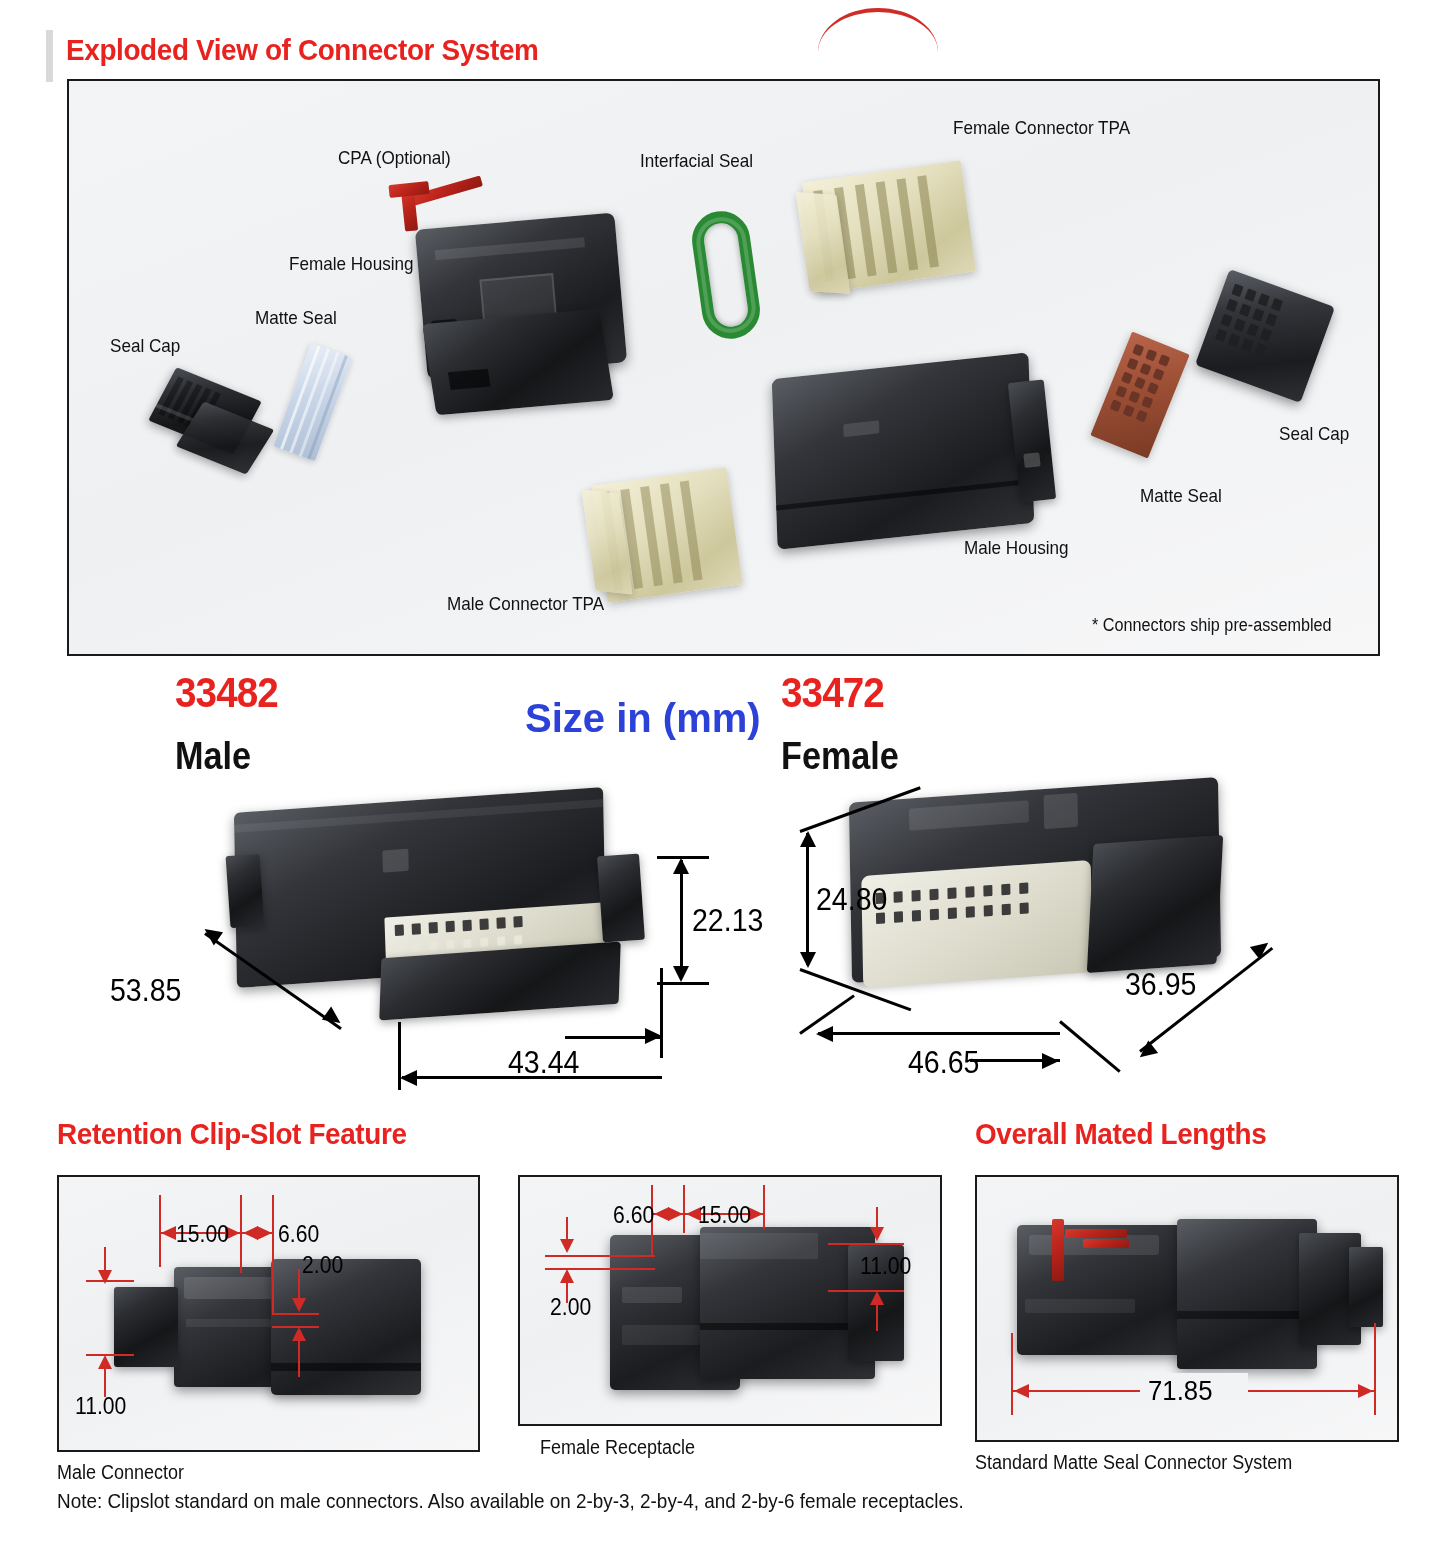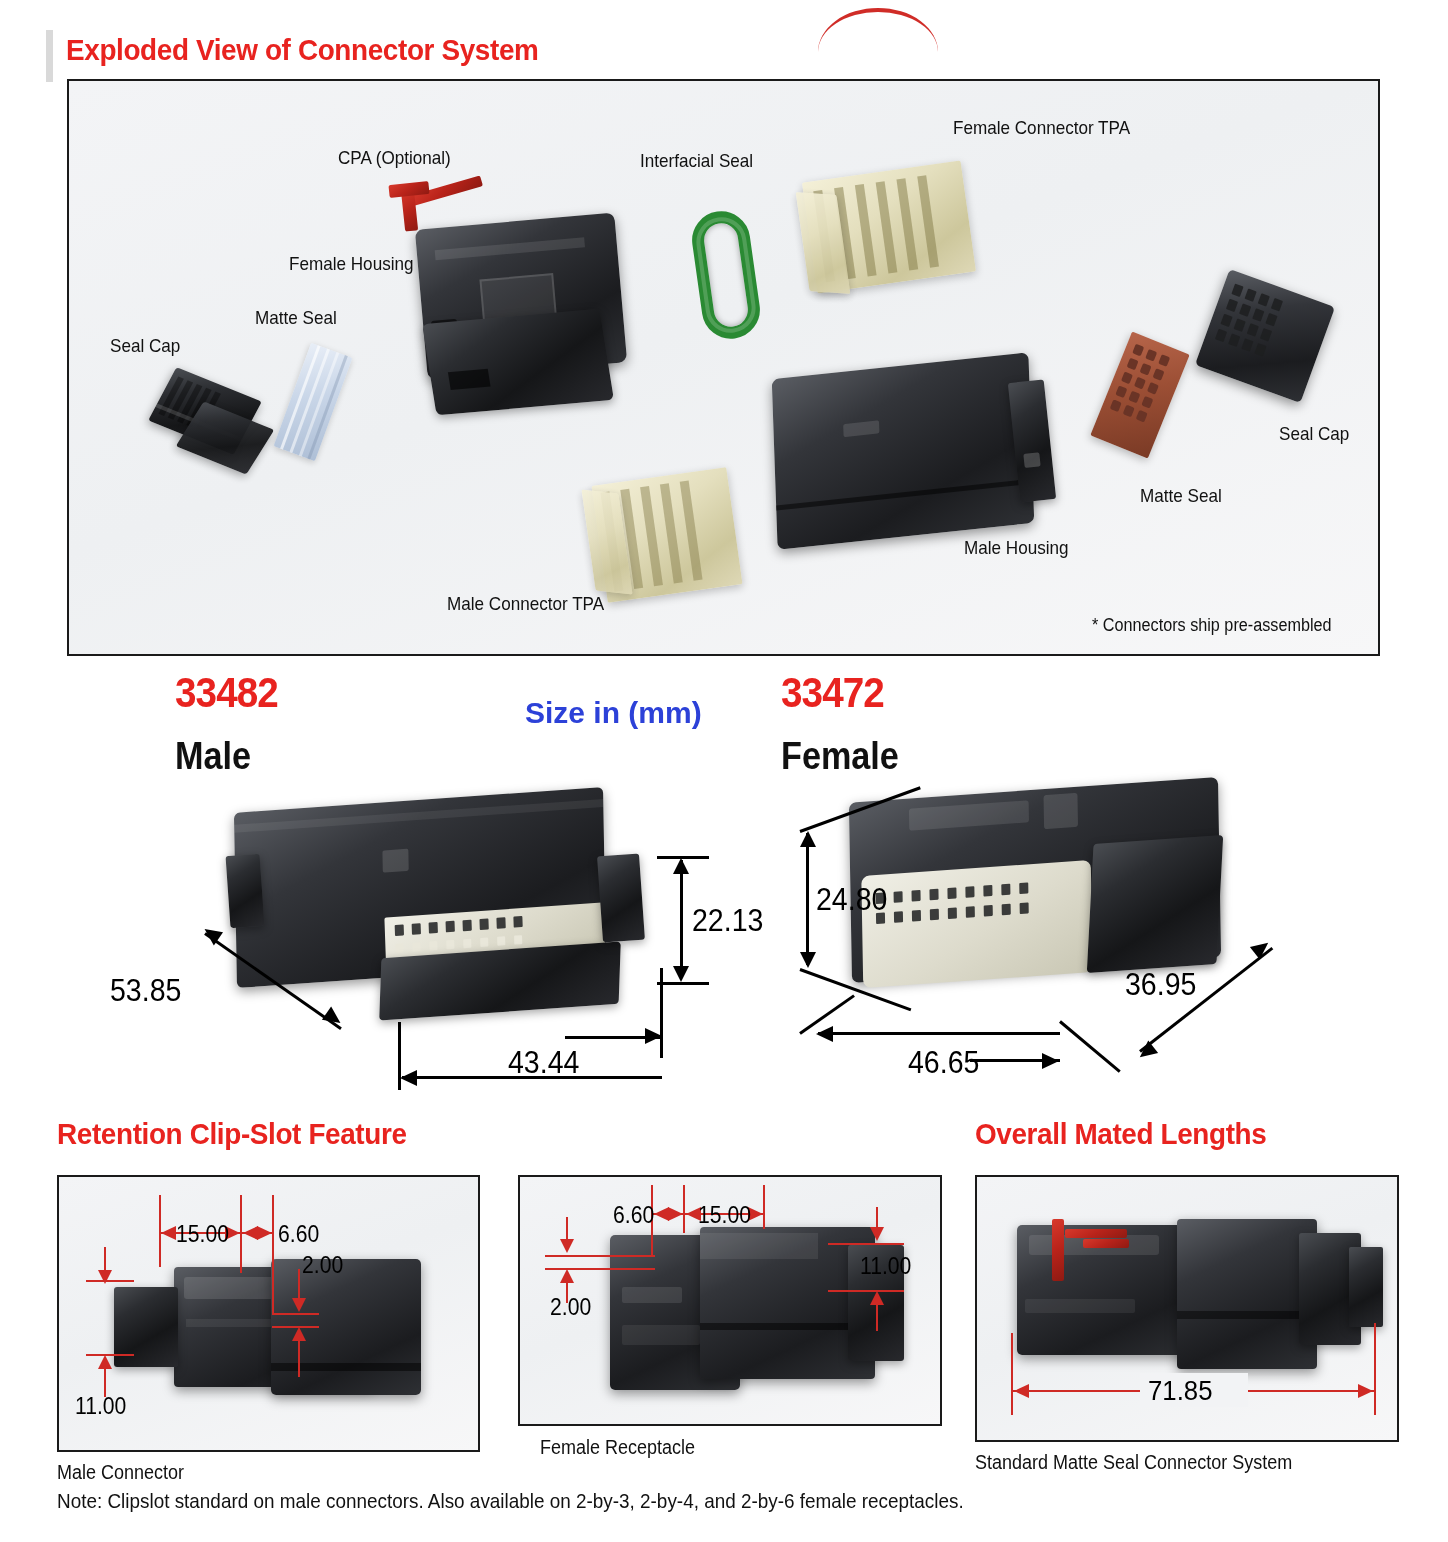--- a/index.html
+++ b/index.html
@@ -59,21 +59,21 @@
   
   .pn{
     color:#e8231f;font-weight:bold;font-size:42px;letter-spacing:-1px;
     white-space:nowrap;transform:scaleX(0.92);transform-origin:left center;
   }
   .pn-sub{
     color:#111;font-weight:bold;font-size:38px;white-space:nowrap;
     transform:scaleX(0.9);transform-origin:left center;
   }
   .size-mm{
-    color:#2c41d8;font-weight:bold;font-size:30px;white-space:nowrap;
+    color:#2c41d8;font-weight:bold;font-size:40px;white-space:nowrap;
   }
 
   
   .dim{
     font-size:31px;color:#000;font-weight:500;white-space:nowrap;
     transform:scaleX(0.92);transform-origin:left center;
   }
   .dim-sm{
     font-size:23px;color:#000;font-weight:500;white-space:nowrap;
     transform:scaleX(0.92);transform-origin:left center;

